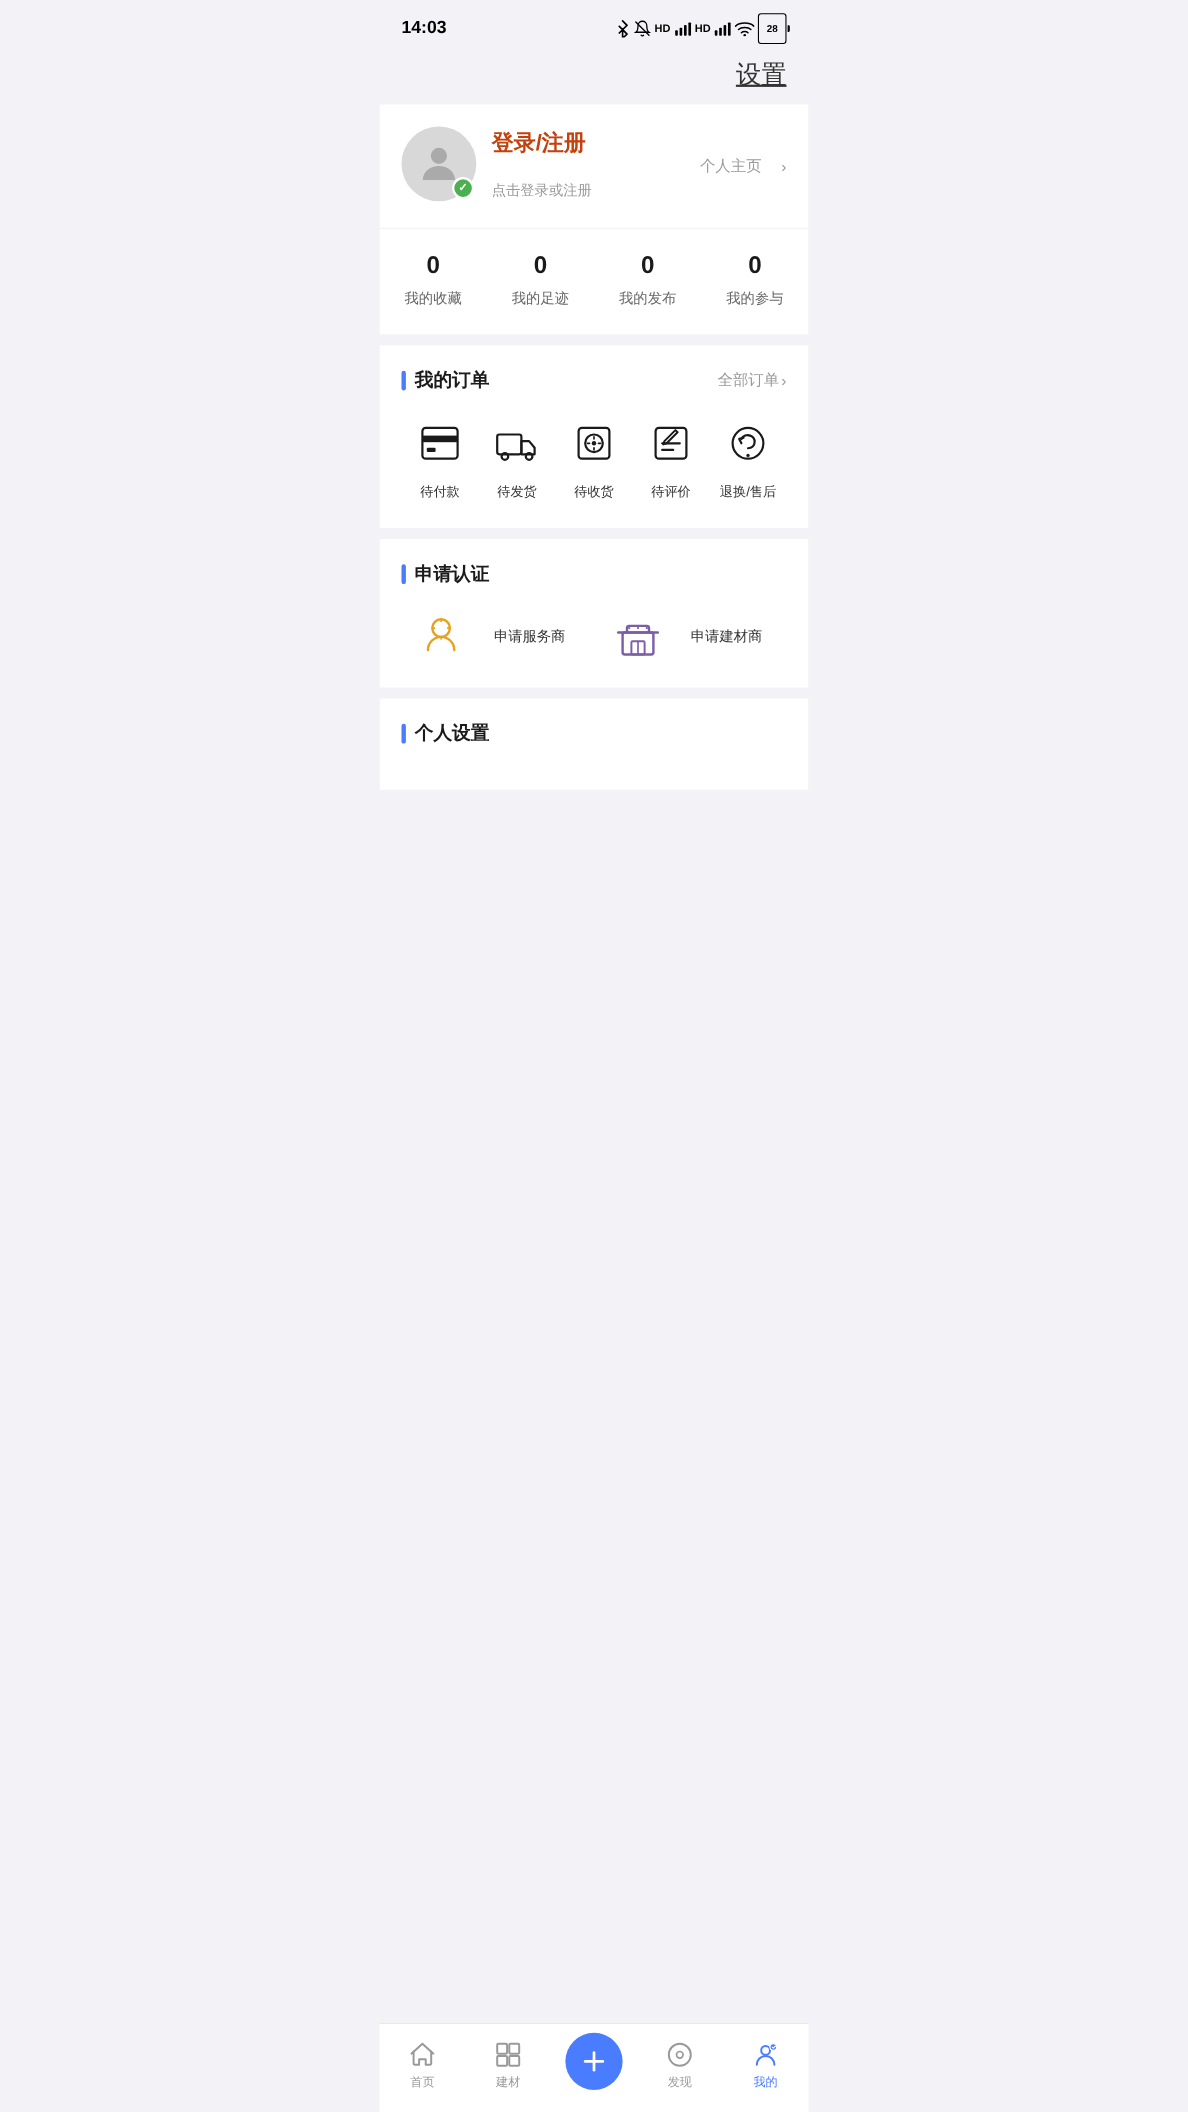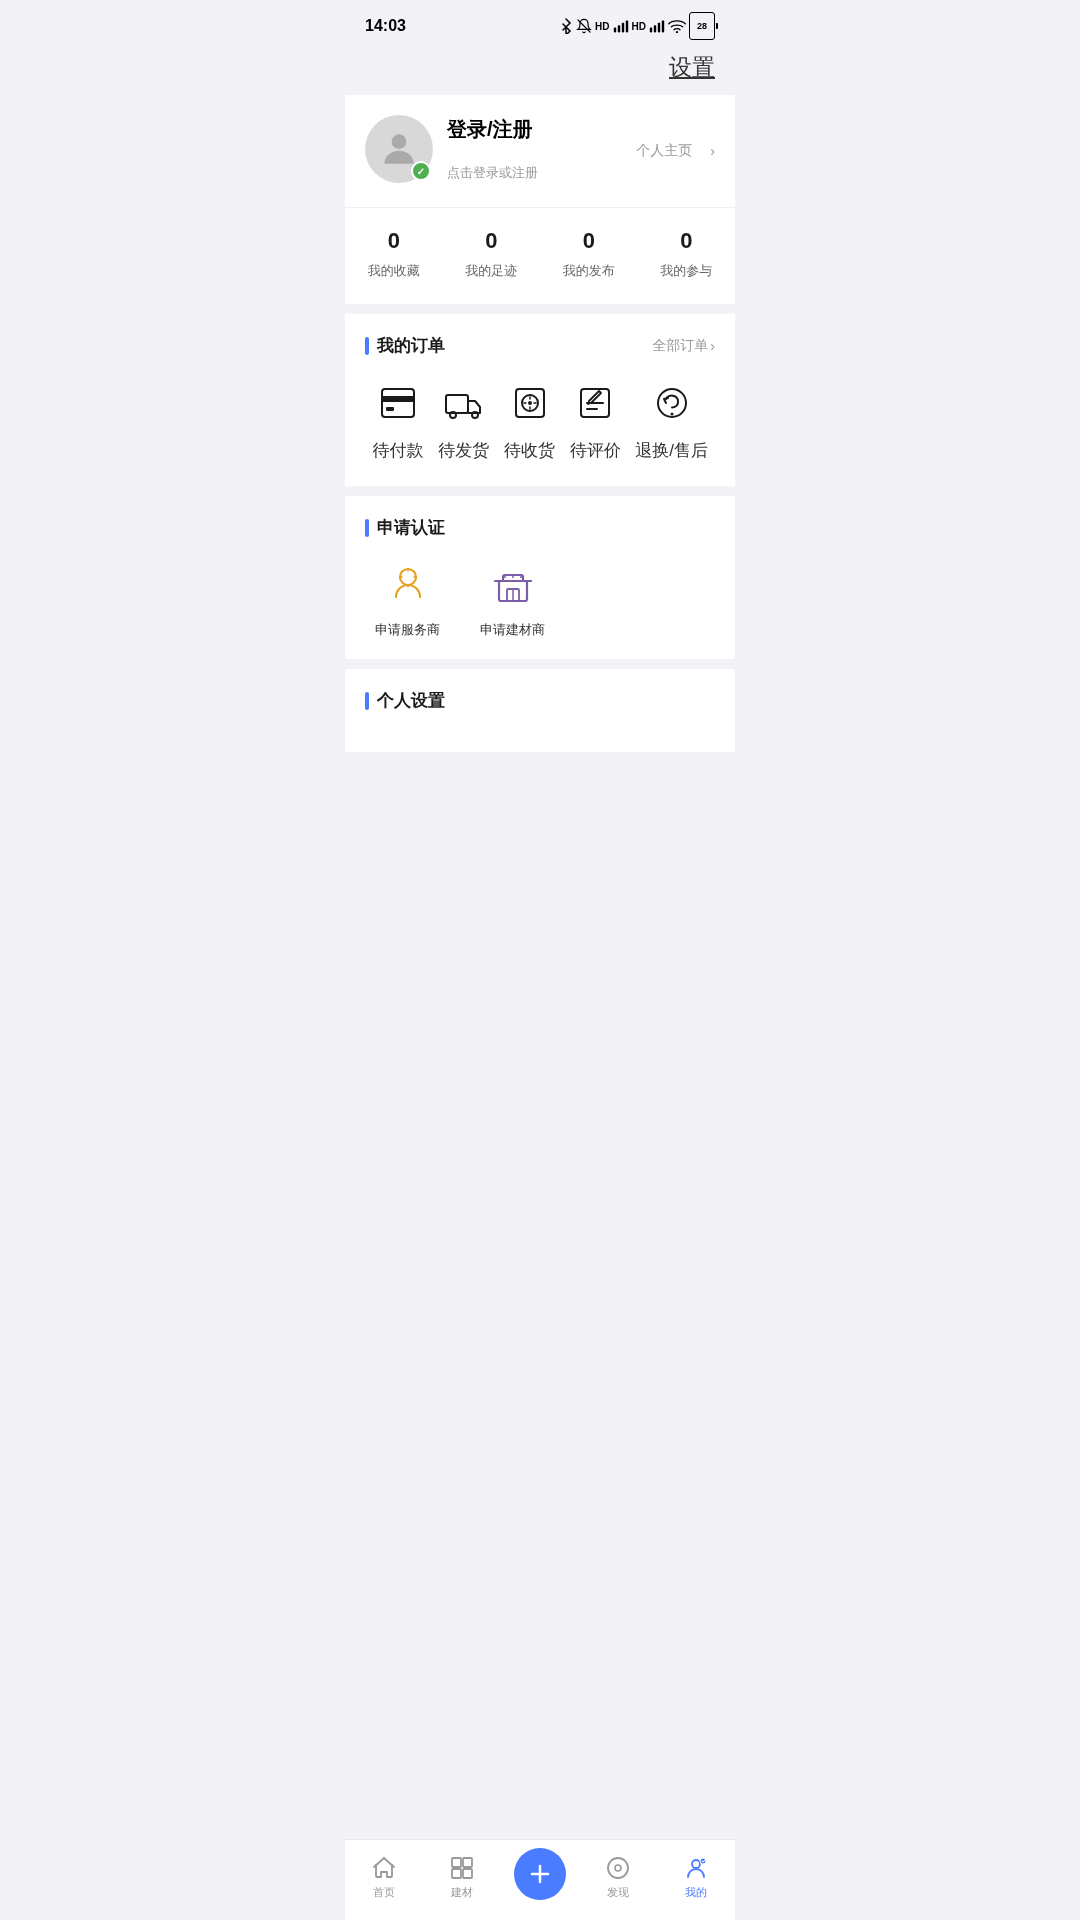--- a/index.html
+++ b/index.html
@@ -122,21 +122,21 @@
       color: #fff;
       font-size: 10px;
       font-weight: bold;
     }
     .profile-info {
       flex: 1;
     }
     .profile-name {
       font-size: 20px;
       font-weight: 600;
-      color: #000000;
+      color: #c2410c;
       margin-bottom: 21px;
     }
     .profile-subtitle {
       font-size: 13px;
       color: #999;
     }
     .profile-link {
       position: absolute;
       right: 20px;
       top: 50%;
@@ -228,35 +228,35 @@
       height: 52px;
       display: flex;
       align-items: center;
       justify-content: center;
     }
     .order-icon svg {
       width: 44px;
       height: 44px;
     }
     .order-label {
-      font-size: 17px;
+      font-size: 12px;
       color: #333;
     }
 
     
     .cert-grid {
       display: flex;
       gap: 40px;
       padding: 0 10px;
     }
     .cert-item {
       display: flex;
-      flex-direction: column;
-      align-items: center;
-      gap: 10px;
+      flex-direction: row;
+      align-items: center;
+      gap: 22px;
       cursor: pointer;
     }
     .cert-icon {
       width: 52px;
       height: 52px;
       display: flex;
       align-items: center;
       justify-content: center;
     }
     .cert-label {

